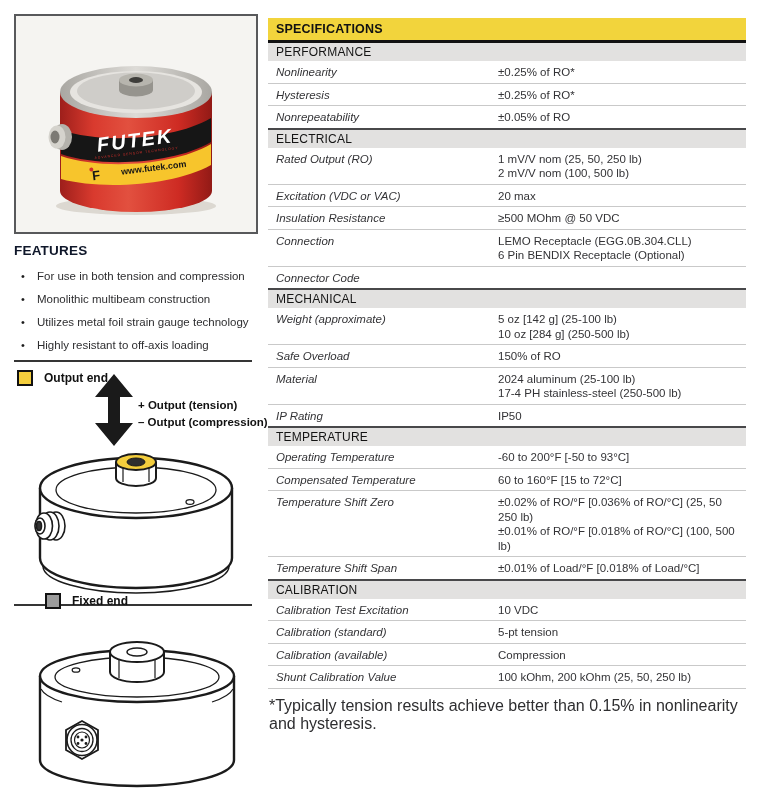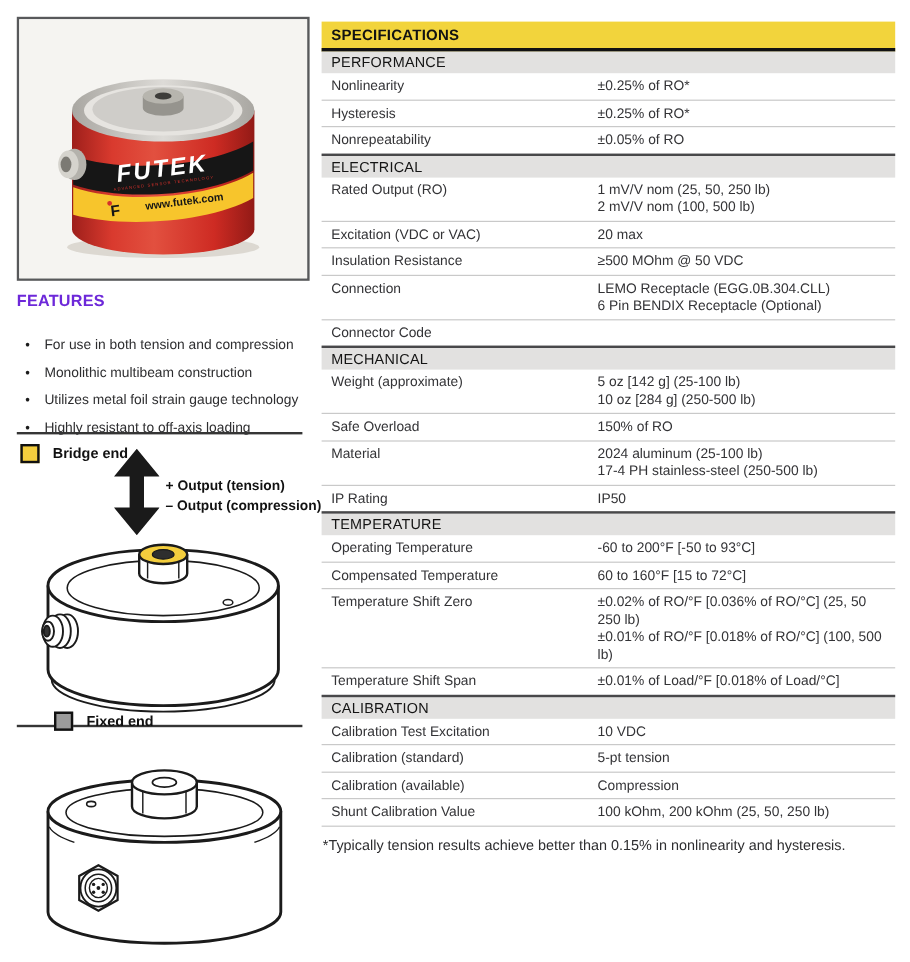--- a/index.html
+++ b/index.html
@@ -13,21 +13,21 @@
   *{box-sizing:border-box;}
   html,body{margin:0;padding:0;background:#fff;}
   body{width:758px;height:802px;font-family:"Liberation Sans",sans-serif;color:#2E2E30;}
   .page{position:relative;width:758px;height:802px;background:#fff;overflow:hidden;}
 
   
   .photo-box{position:absolute;left:14px;top:14px;width:244px;height:220px;border:2px solid #58595B;background:#fff;}
   .photo-box svg{display:block;width:100%;height:100%;}
 
   .features{position:absolute;left:14px;top:243px;width:248px;}
-  .features-heading{font-weight:bold;font-size:13.5px;color:#6d28d9;letter-spacing:.2px;margin:0 0 24px 0;}
+  .features-heading{font-weight:bold;font-size:13.5px;color:#0f172a;letter-spacing:.2px;margin:0 0 12px 0;}
   .features ul{list-style:none;margin:0;padding:0;}
   .features li{display:flex;font-size:11.5px;line-height:13px;margin-bottom:10px;color:#2E2E30;}
   .features .bullet{flex:none;width:16px;margin-left:7px;font-size:11px;color:#1B1B1B;}
 
   .divider{position:absolute;left:14px;width:238px;height:0;border-top:2px solid #353535;}
   .d1{top:360px;}
   .d2{top:604px;}
 
   .legend{position:absolute;display:flex;align-items:center;gap:11px;}
   .legend-active{left:17px;top:370px;}
@@ -44,23 +44,23 @@
   .drawing2{position:absolute;left:14px;top:636px;}
 
   
   .spec-col{position:absolute;left:268px;top:18px;width:478px;}
   .spec-title{background:var(--accent-yellow);border-bottom:3px solid #121212;font-weight:bold;font-size:12.5px;color:#121212;padding:4px 8px;letter-spacing:.2px;}
   .sec-bar{background:var(--section-gray);border-top:2px solid #48484A;font-weight:normal;font-size:12px;color:#141414;padding:2px 8px;letter-spacing:.2px;}
   .sec-group:first-child .sec-bar{border-top:none;}
   #spec-sections{border-bottom:1px solid #C9C9C9;}
   .row{display:flex;align-items:flex-start;padding:4px 0 3px 0;border-bottom:1px solid #C9C9C9;font-size:11.5px;line-height:14.5px;color:#333336;}
   .sec-group .row:last-child{border-bottom:none;}
-  .lbl{flex:none;width:230px;padding-left:8px;}
+  .lbl{flex:none;width:230px;padding-left:8px;font-style:italic;}
   .val{flex:1;padding-right:4px;}
-  .footnote{font-size:12px;color:#2E2E30;margin-top:8px;padding-left:1px;}
+  .footnote{font-size:16px;color:#2E2E30;margin-top:8px;padding-left:1px;}
 </style>
 </head>
 <body>
 
 <div class="page">
 
   <div class="photo-box">
     <svg viewBox="0 0 240 216">
       <defs>
         <linearGradient id="redg" x1="0" y1="0" x2="1" y2="0">
@@ -129,21 +129,21 @@
           <span class="bullet">•</span>
           <span>Highly resistant to off-axis loading</span>
         </li>
       </ul>
   </div>
 
   <div class="divider d1"></div>
 
   <div class="legend legend-active">
     <span class="swatch active"></span>
-    <span class="legend-label">Bridge end</span>
+    <span class="legend-label">Output end</span>
   </div>
 
   <svg class="arrow-svg" width="38" height="72" viewBox="0 0 38 72">
     <path d="M19,0 L38,23 L25,23 L25,49 L38,49 L19,72 L0,49 L13,49 L13,23 L0,23 Z" fill="#1A1A1A"></path>
   </svg>
 
   <div class="arrow-labels">
     <div>+ Output (tension)</div>
     <div>– Output (compression)</div>
   </div>

